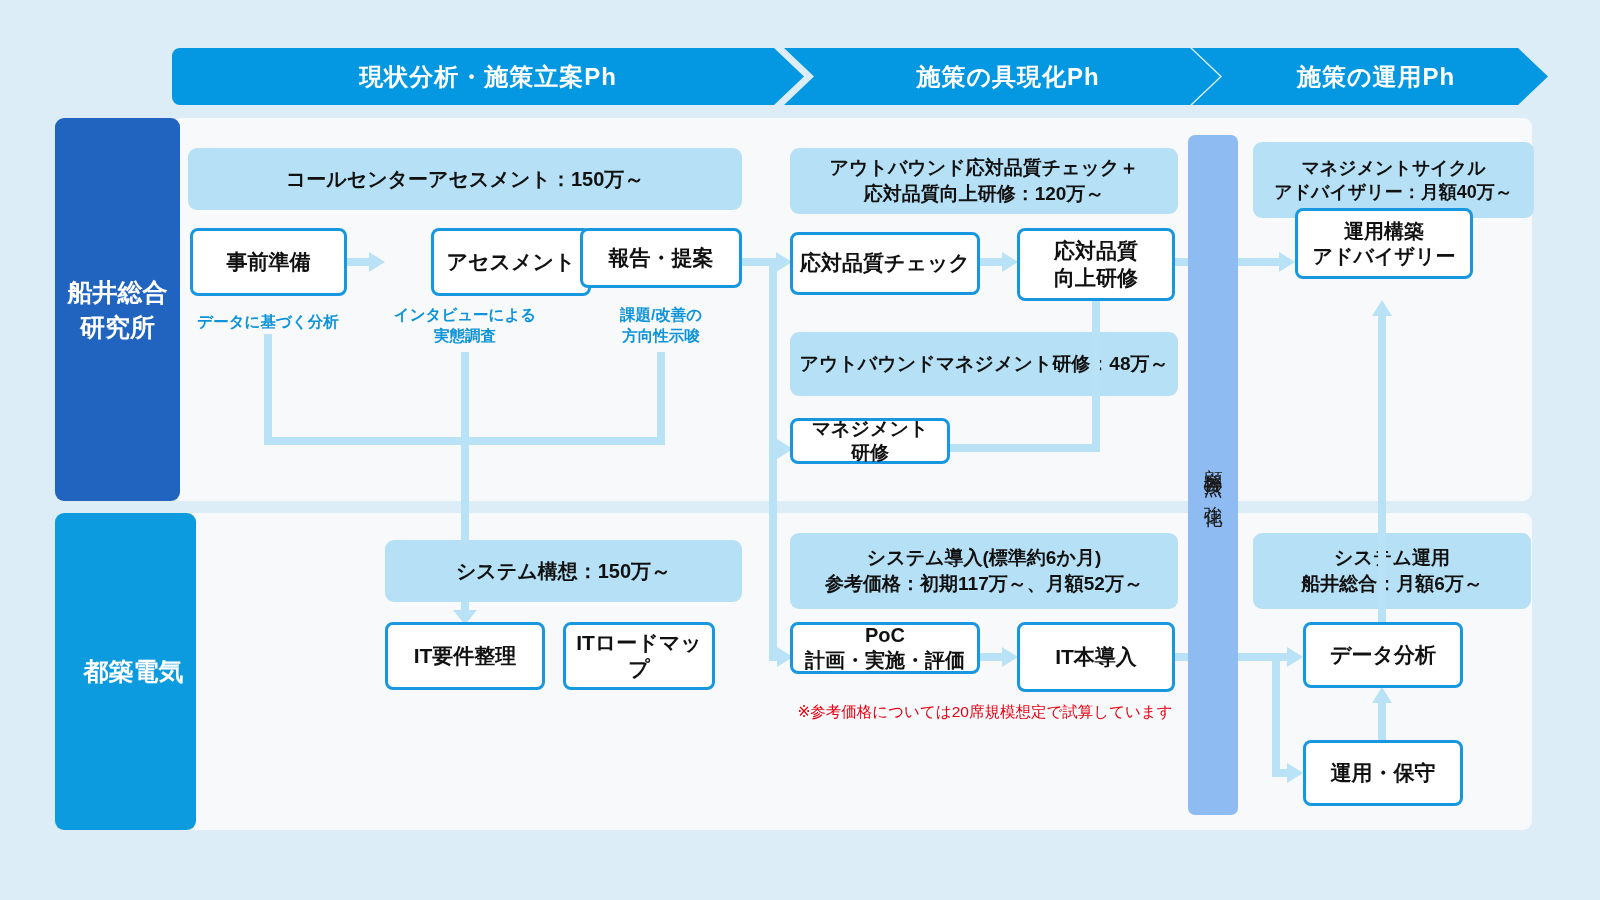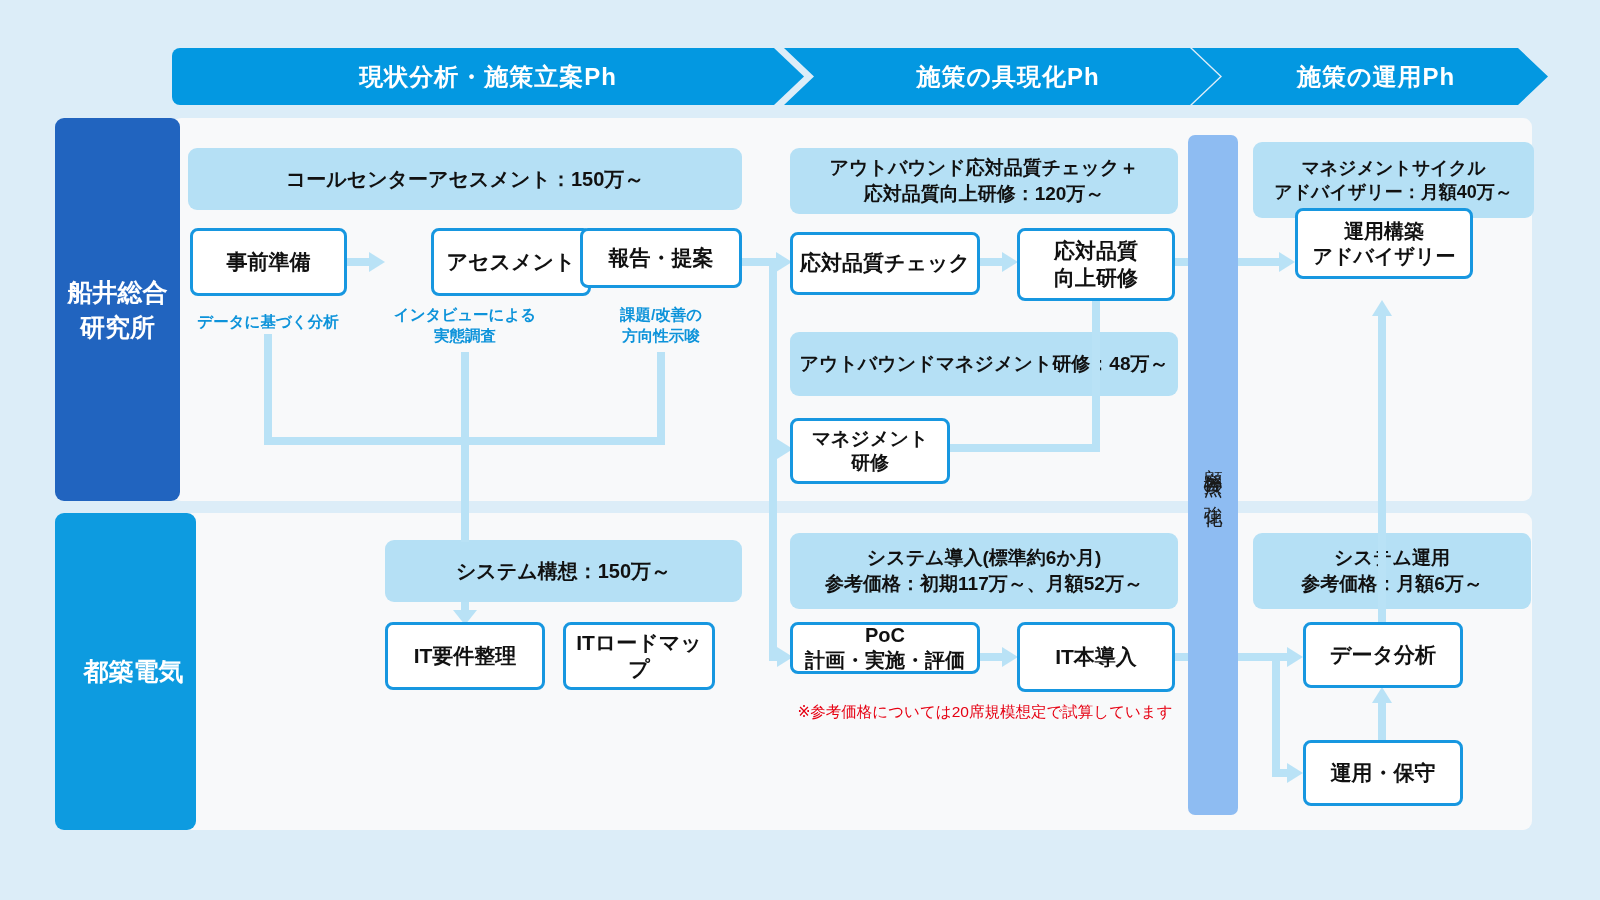--- a/index.html
+++ b/index.html
@@ -171,40 +171,40 @@
   </div>
   <div class="banner" style="left:385px;top:540px;width:357px;height:62px;">
     <span>システム構想：150万～</span>
   </div>
   <div class="banner two" style="left:790px;top:533px;width:388px;height:76px;">
     <span>システム導入(標準約6か月)</span>
     <span>参考価格：初期117万～、月額52万～</span>
   </div>
   <div class="banner two" style="left:1253px;top:533px;width:278px;height:76px;">
     <span>システム運用</span>
-    <span>参考価格：月額6万～</span>
+    <span>船井総合：月額6万～</span>
   </div>
 
   <div class="wbox" style="left:190px;top:228px;width:157px;height:68px;">
     <span>事前準備</span>
   </div>
   <div class="wbox" style="left:385px;top:228px;width:160px;height:68px;margin-left:46px;">
     <span>アセスメント</span>
   </div>
   <div class="wbox" style="left:580px;top:228px;width:162px;height:60px;">
     <span>報告・提案</span>
   </div>
   <div class="wbox" style="left:790px;top:232px;width:190px;height:63px;">
     <span>応対品質チェック</span>
   </div>
   <div class="wbox" style="left:1017px;top:228px;width:158px;height:73px;">
     <span>応対品質</span>
     <span>向上研修</span>
   </div>
-  <div class="wbox" style="left:790px;top:418px;width:160px;height:66px;font-size:19px;justify-content:center;">
+  <div class="wbox" style="left:790px;top:418px;width:160px;height:46px;font-size:19px;justify-content:center;">
     <span>マネジメント</span>
     <span>研修</span>
   </div>
   <div class="wbox" style="left:1295px;top:208px;width:178px;height:71px;font-size:20px;">
     <span>運用構築</span>
     <span>アドバイザリー</span>
   </div>
   <div class="wbox" style="left:385px;top:622px;width:160px;height:68px;">
     <span>IT要件整理</span>
   </div>

